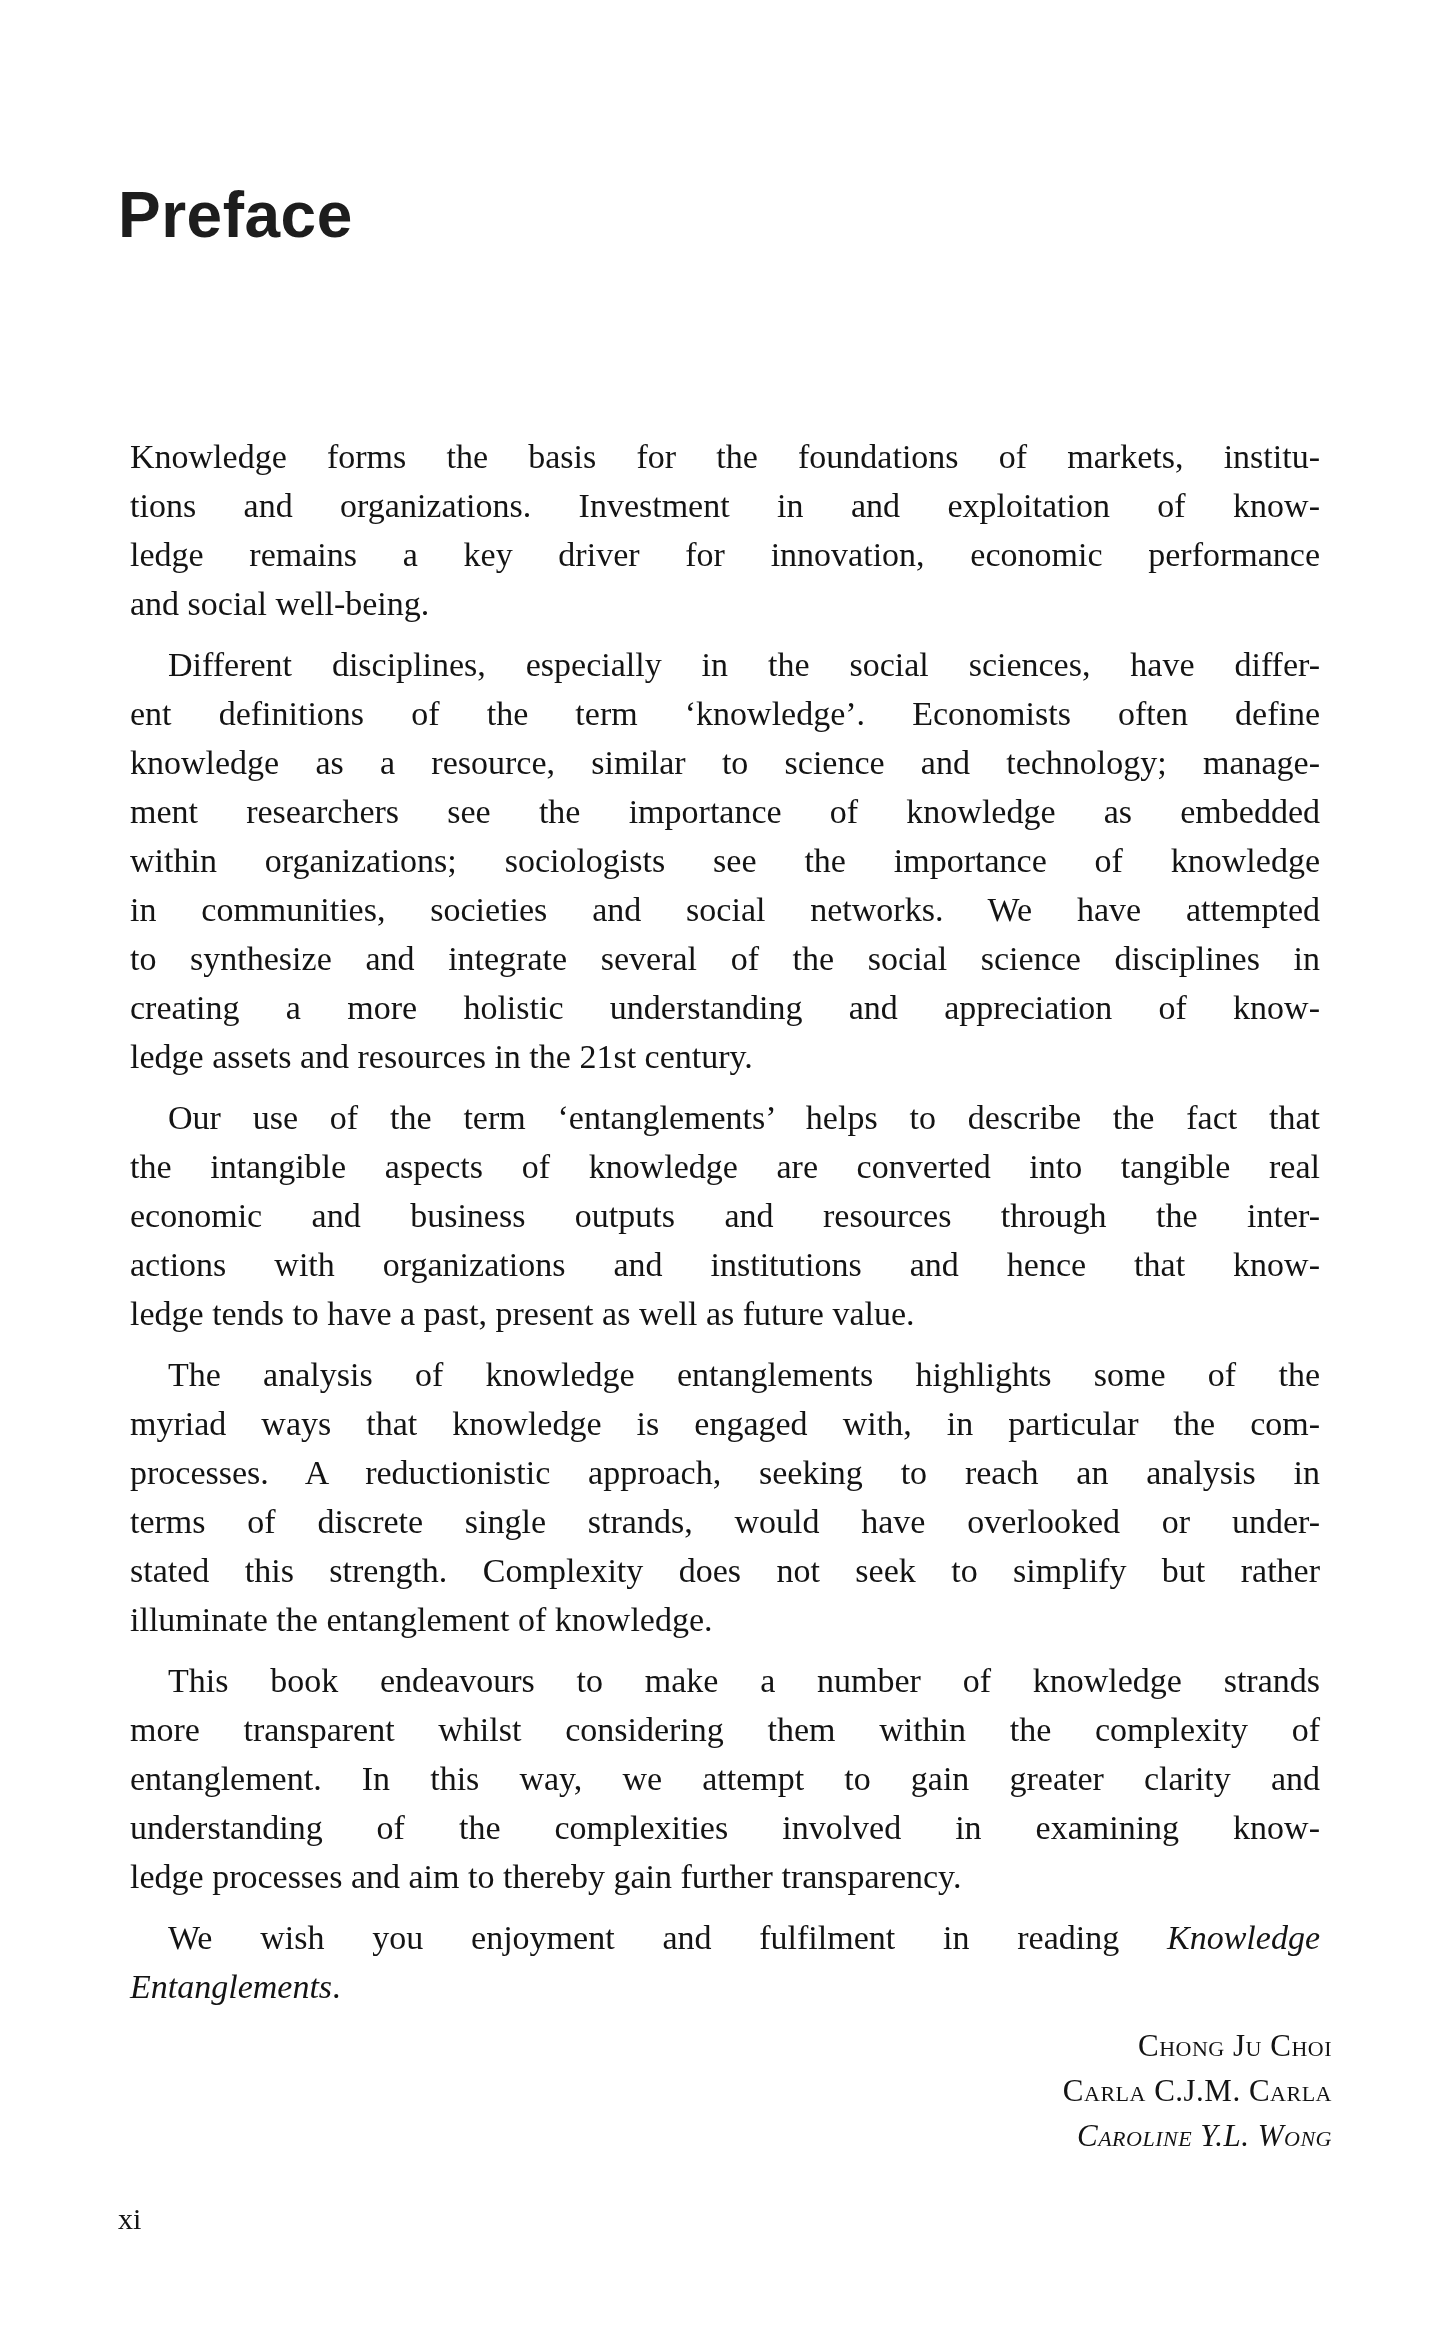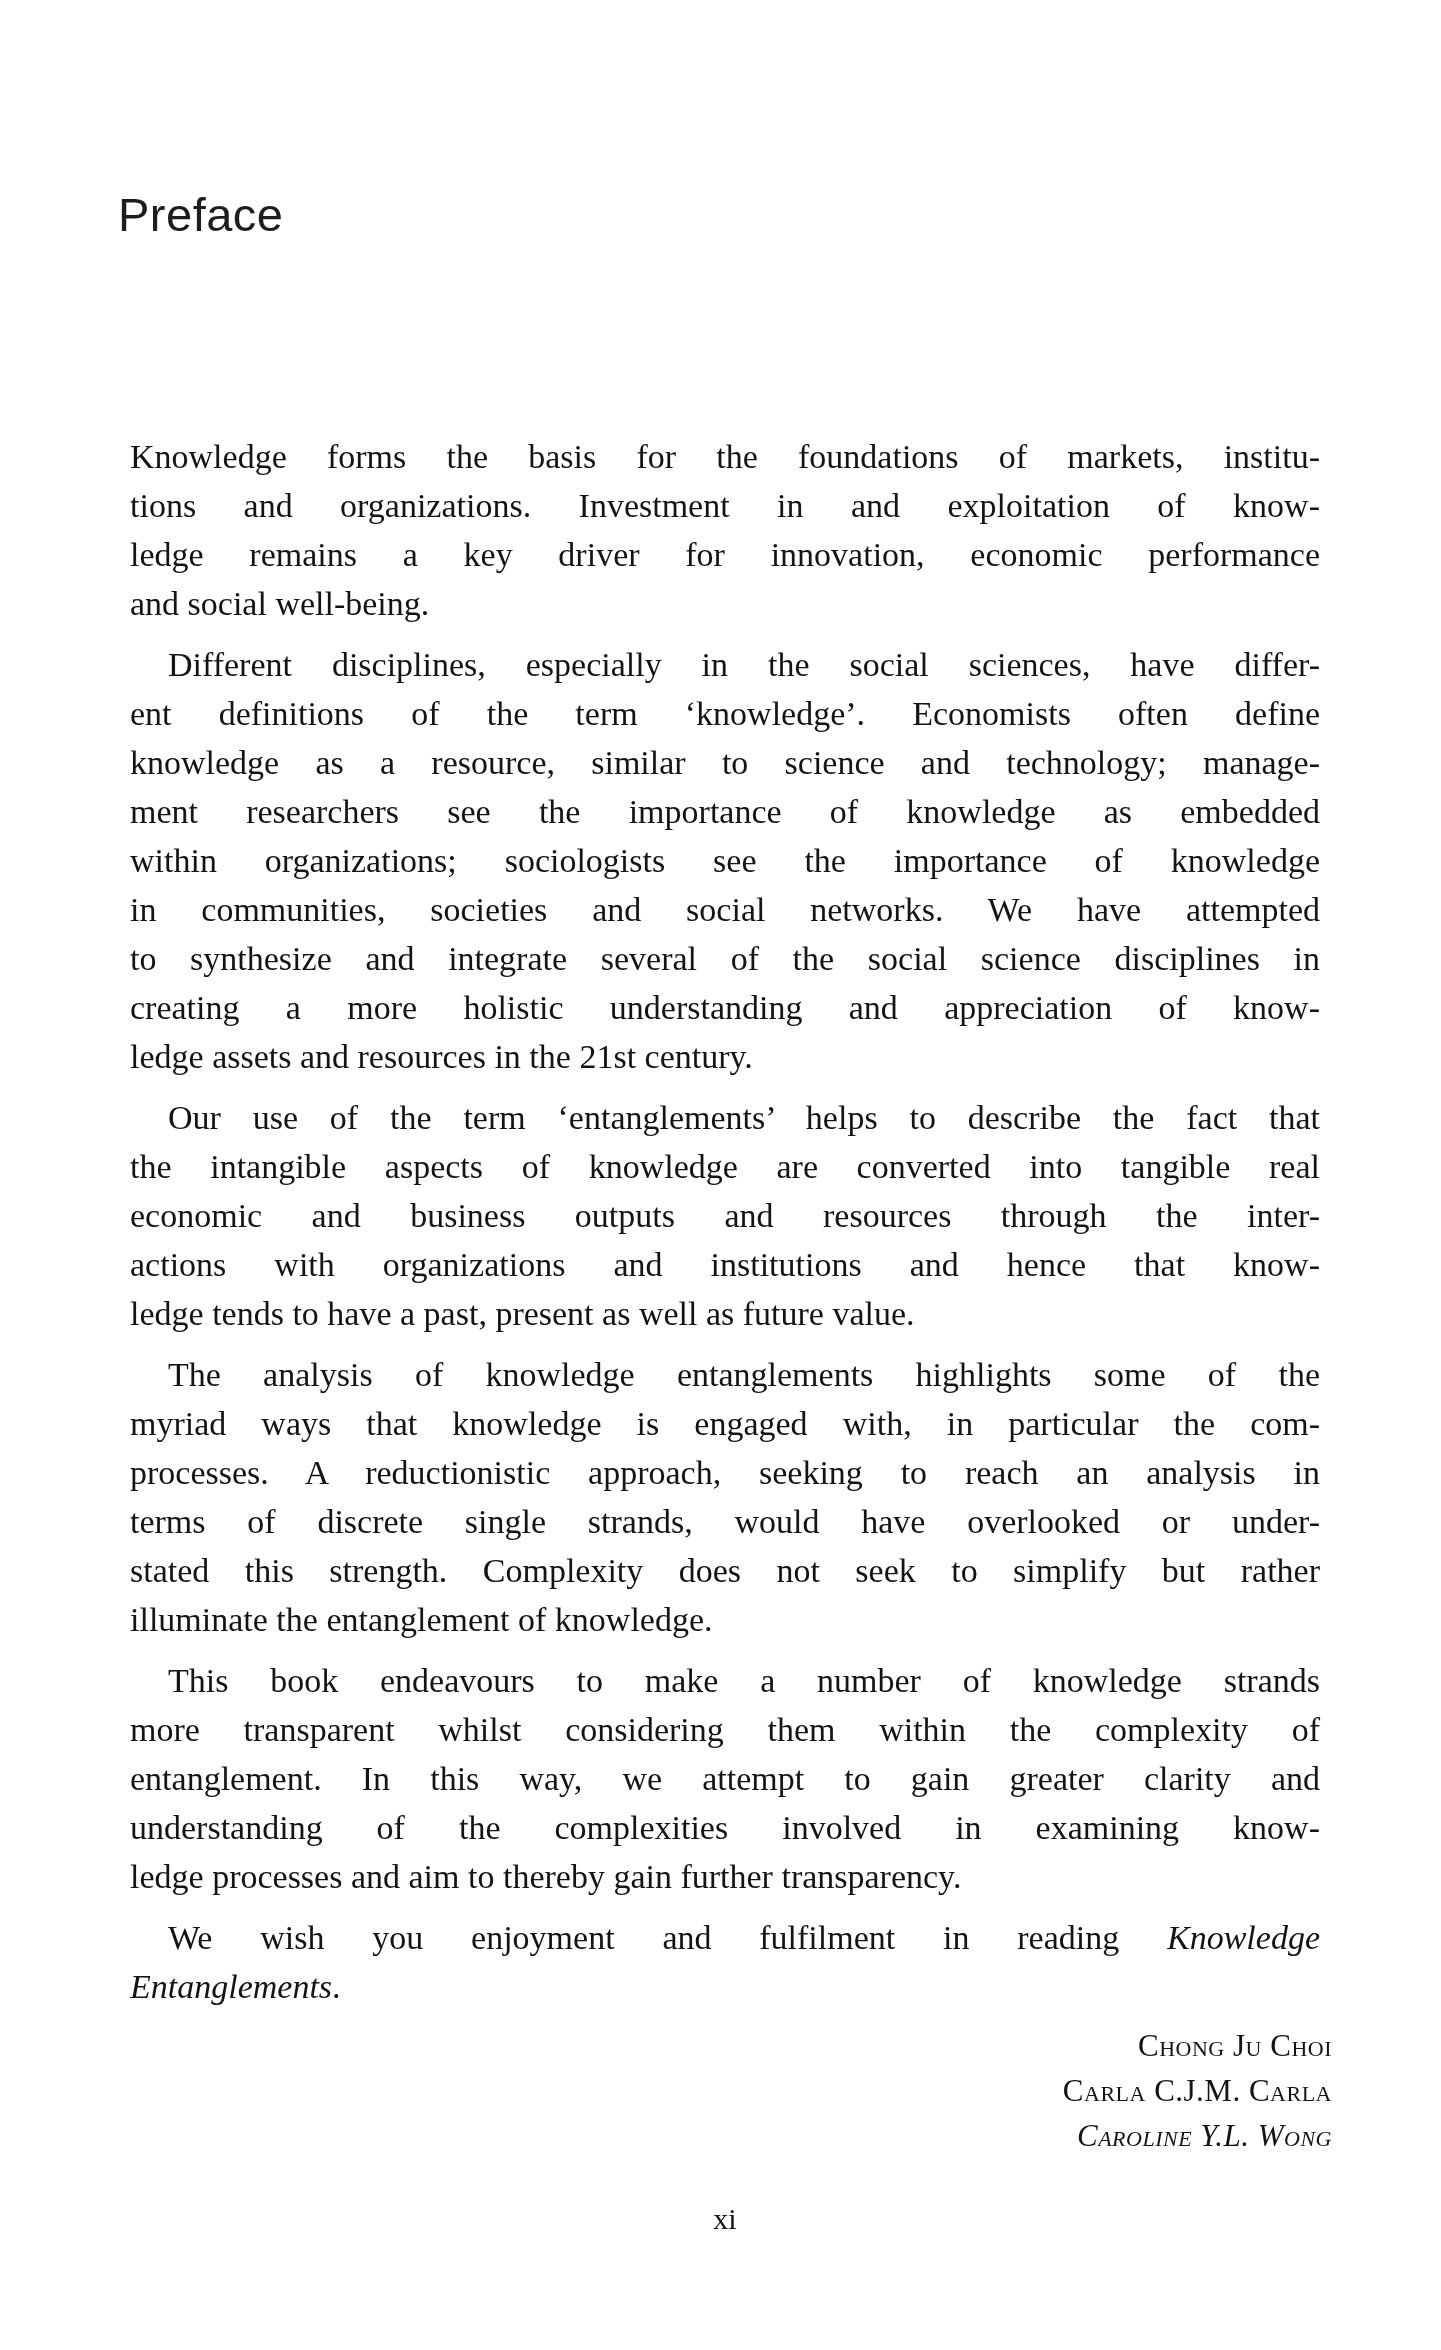--- a/index.html
+++ b/index.html
@@ -16,22 +16,22 @@
     color: #161616;
   }
   .column {
     position: absolute;
     left: 118px;
     top: 176px;
     width: 1214px;
   }
   .title {
     font-family: "Liberation Sans", "DejaVu Sans", sans-serif;
-    font-weight: 400;
-    font-size: 47px;
+    font-weight: 700;
+    font-size: 64px;
     line-height: 78px;
     color: #1d1d1d;
     letter-spacing: 0.5px;
     margin: 0 0 178px 0;
   }
   .body-text {
     font-family: "Liberation Serif", "DejaVu Serif", serif;
     font-size: 34px;
     line-height: 49px;
     color: #141414;
@@ -54,21 +54,20 @@
     font-size: 31px;
     line-height: 45px;
     text-align: right;
     color: #141414;
   }
   .author { font-variant: small-caps; letter-spacing: 0.5px; }
   .page-number {
     margin-top: 44px;
     font-family: "Liberation Serif", "DejaVu Serif", serif;
     font-size: 30px;
-    text-align: center;
     color: #141414;
   }
 </style>
 </head>
 <body>
 
 <div class="page">
   <div class="column">
     <h1 class="title">Preface</h1>
 

